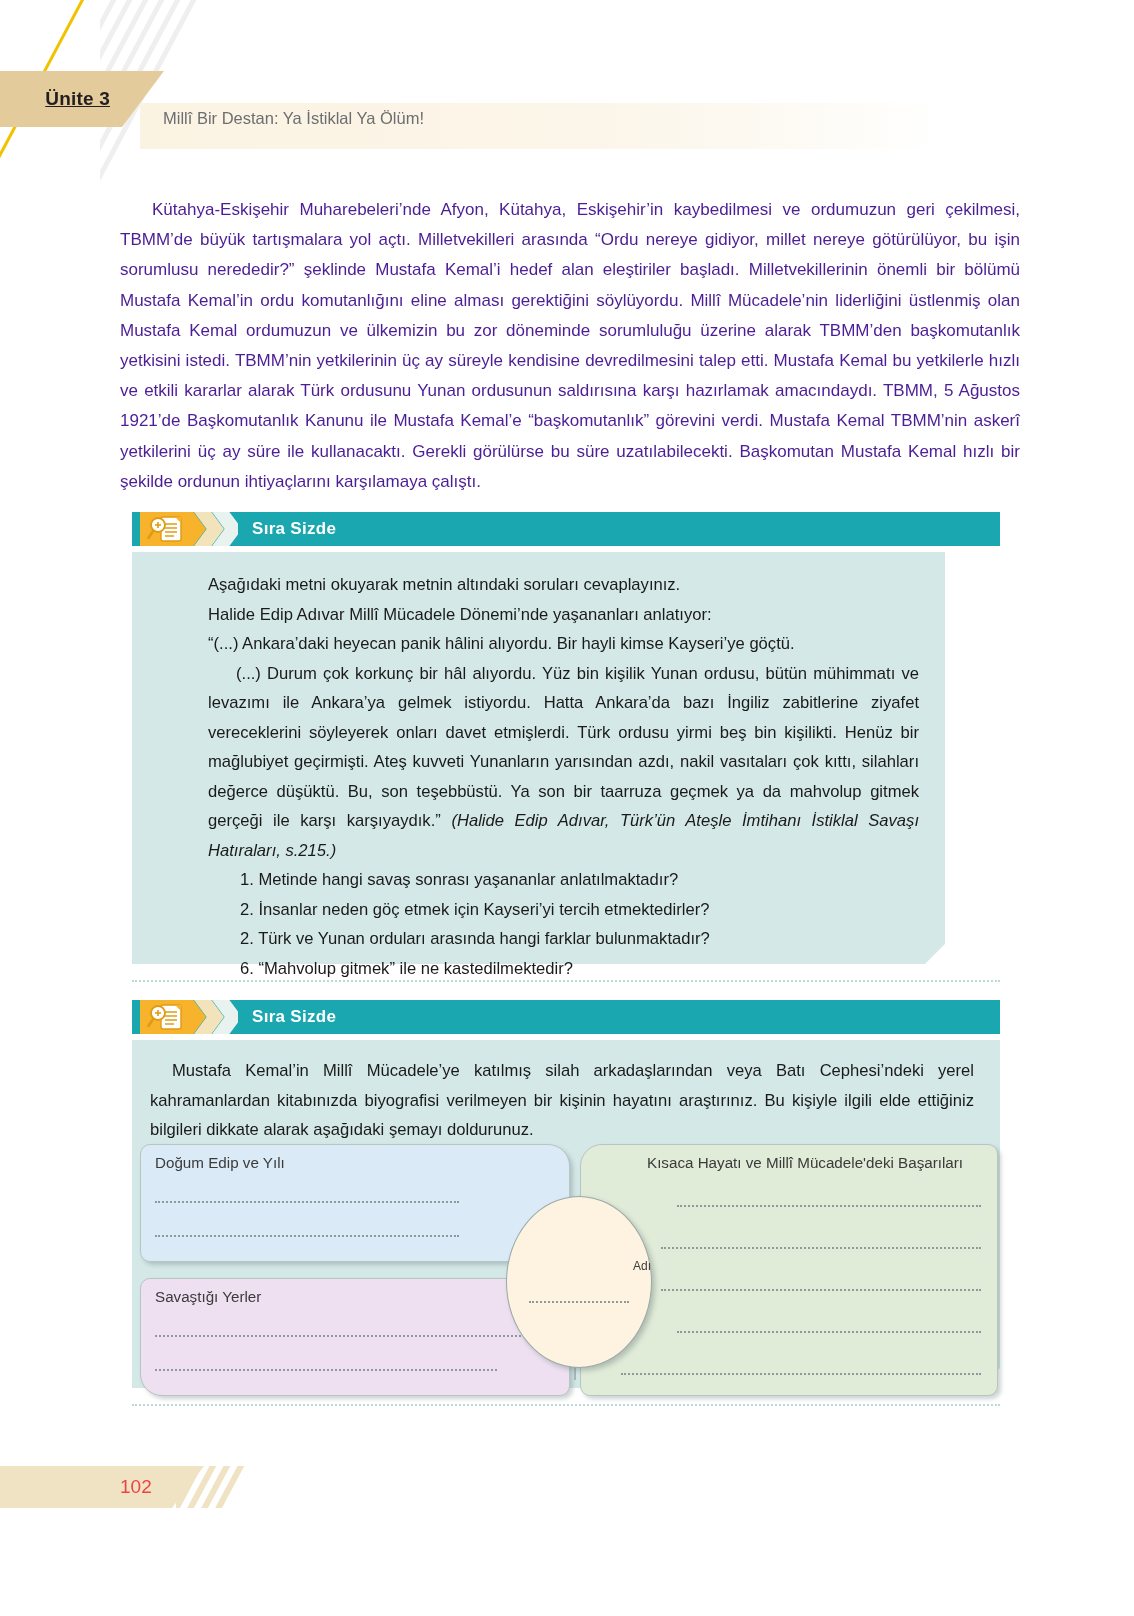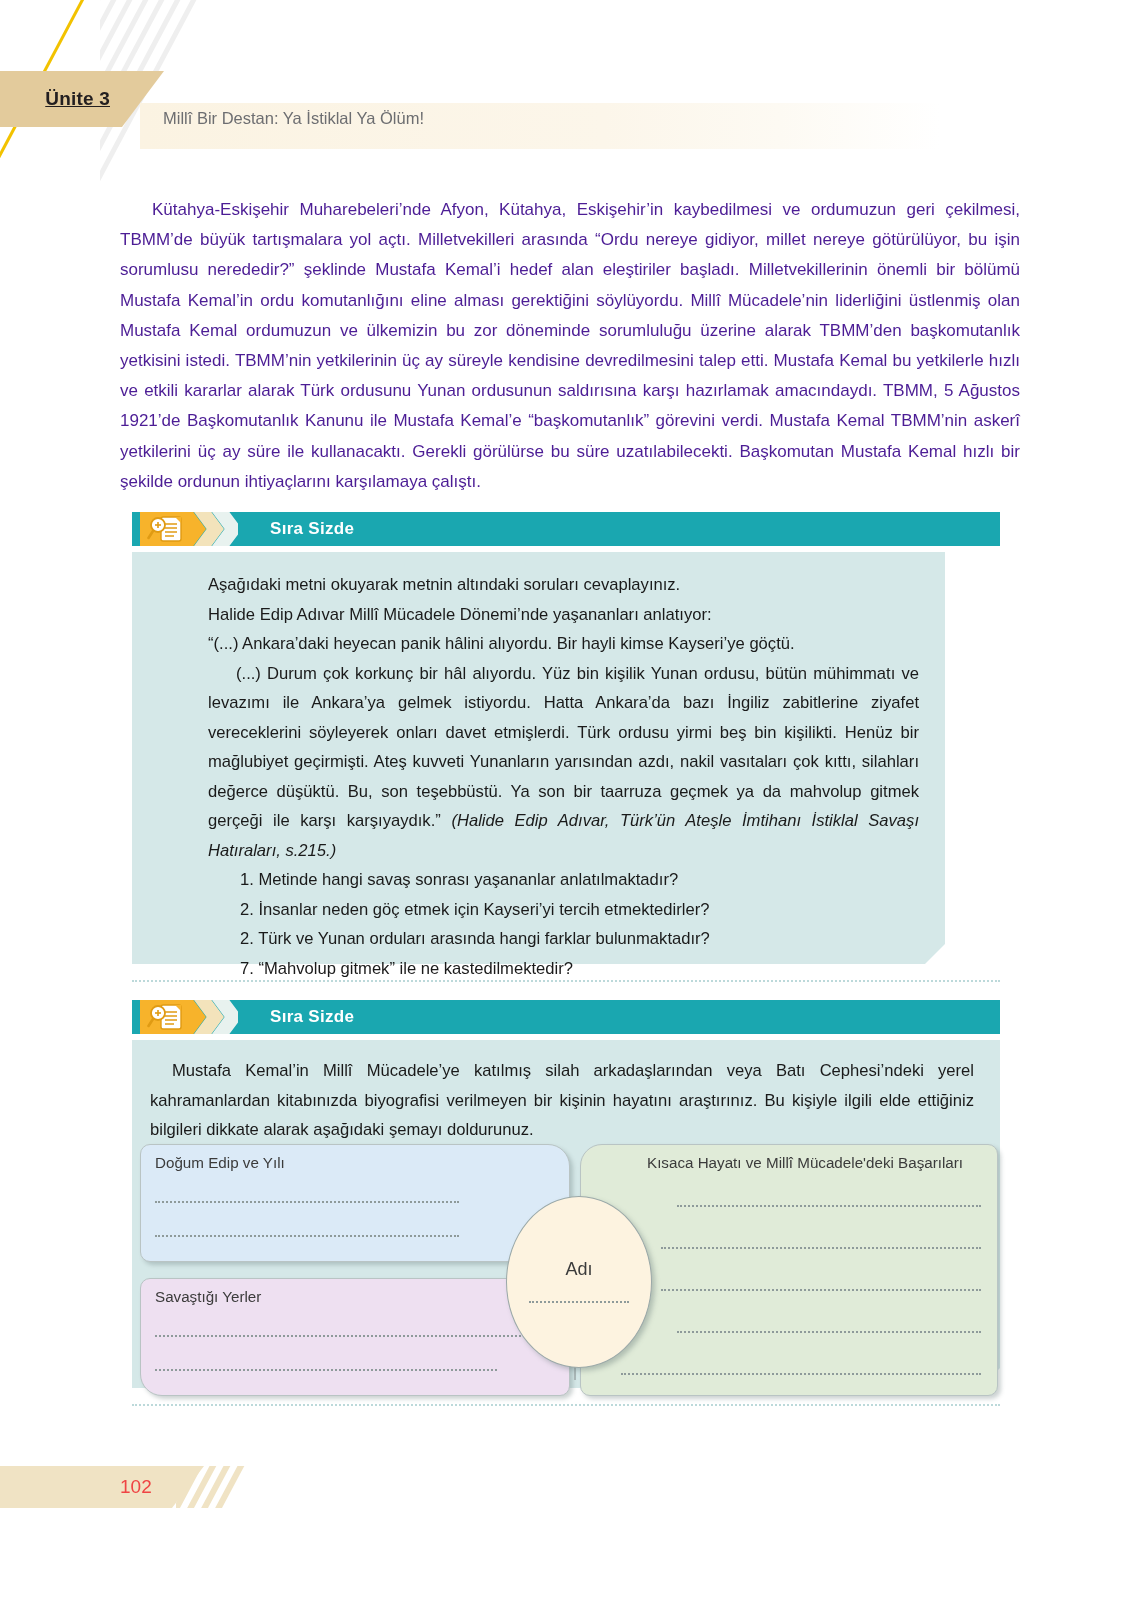--- a/index.html
+++ b/index.html
@@ -153,21 +153,21 @@
     clip-path: polygon(0 0, 58% 0, 100% 50%, 58% 100%, 0 100%, 42% 50%); }
   .banner-chev .c2 { left: 4px; width: 30px; background: #f3e3bb;
     clip-path: polygon(0 0, 58% 0, 100% 50%, 58% 100%, 0 100%, 42% 50%); }
   .banner-chev .c3 { left: 22px; width: 30px; background: #e8f2ef;
     clip-path: polygon(0 0, 58% 0, 100% 50%, 58% 100%, 0 100%, 42% 50%); }
   .banner-bar {
     flex: 1 1 auto;
     background: #1aa7b0;
     display: flex;
     align-items: center;
-    padding-left: 32px;
+    padding-left: 14px;
     box-sizing: border-box;
   }
   .banner-label {
     color: #ffffff;
     font-size: 17px;
     font-weight: bold;
     letter-spacing: .3px;
   }
 
   
@@ -260,26 +260,26 @@
     background: #fdf3e0;
     border: 1px solid #9aa8a8;
     border-radius: 50%;
     box-shadow: 3px 3px 5px rgba(90,110,110,.35);
     z-index: 4;
     display: flex;
     align-items: center;
     justify-content: center;
   }
   .ellipse-label {
-    font-size: 18px;
+    font-size: 12px;
     color: #3b3b3b;
     position: absolute;
     top: 62px;
     left: 0; right: 0;
-    text-align: center;
+    text-align: right;
   }
   .ellipse-line {
     position: absolute;
     top: 104px;
     left: 22px;
     right: 22px;
     border-top: 2px dotted #8e9a9a;
   }
   .ell-stem {
     position: absolute;
@@ -396,21 +396,21 @@
 
   <div class="panel" style="left:132px; top:552px; width:775px; height:412px;padding-left:38px;">
     <div class="panel-inner">
       <p>Aşağıdaki metni okuyarak metnin altındaki soruları cevaplayınız.</p>
       <p>Halide Edip Adıvar Millî Mücadele Dönemi’nde yaşananları anlatıyor:</p>
       <p>“(...) Ankara’daki heyecan panik hâlini alıyordu. Bir hayli kimse Kayseri’ye göçtü.</p>
       <p class="p-indent2"><span>(...) Durum çok korkunç bir hâl alıyordu. Yüz bin kişilik Yunan ordusu, bütün mühimmatı ve levazımı ile Ankara’ya gelmek istiyordu. Hatta Ankara’da bazı İngiliz zabitlerine ziyafet vereceklerini söyleyerek onları davet etmişlerdi. Türk ordusu yirmi beş bin kişilikti. Henüz bir mağlubiyet geçirmişti. Ateş kuvveti Yunanların yarısından azdı, nakil vasıtaları çok kıttı, silahları değerce düşüktü. Bu, son teşebbüstü. Ya son bir taarruza geçmek ya da mahvolup gitmek gerçeği ile karşı karşıyaydık.”</span> <span class="cite">(Halide Edip Adıvar, Türk’ün Ateşle İmtihanı İstiklal Savaşı Hatıraları, s.215.)</span></p>
       <p class="q-line">1. Metinde hangi savaş sonrası yaşananlar anlatılmaktadır?</p>
       <p class="q-line">2. İnsanlar neden göç etmek için Kayseri’yi tercih etmektedirler?</p>
       <p class="q-line">2. Türk ve Yunan orduları arasında hangi farklar bulunmaktadır?</p>
-      <p class="q-line">7. “Mahvolup gitmek” ile ne kastedilmektedir?</p>
+      <p class="q-line">6. “Mahvolup gitmek” ile ne kastedilmektedir?</p>
     </div>
     <div class="fold2"></div>
     <div class="fold"></div>
   </div>
 
   <div class="dotsep" style="left:132px; top:980px; width:868px;"></div>
 
   <div class="banner" style="left:132px; top:1000px; width:868px;">
     <div class="banner-teal-stub"></div>
     <div class="banner-icon">

